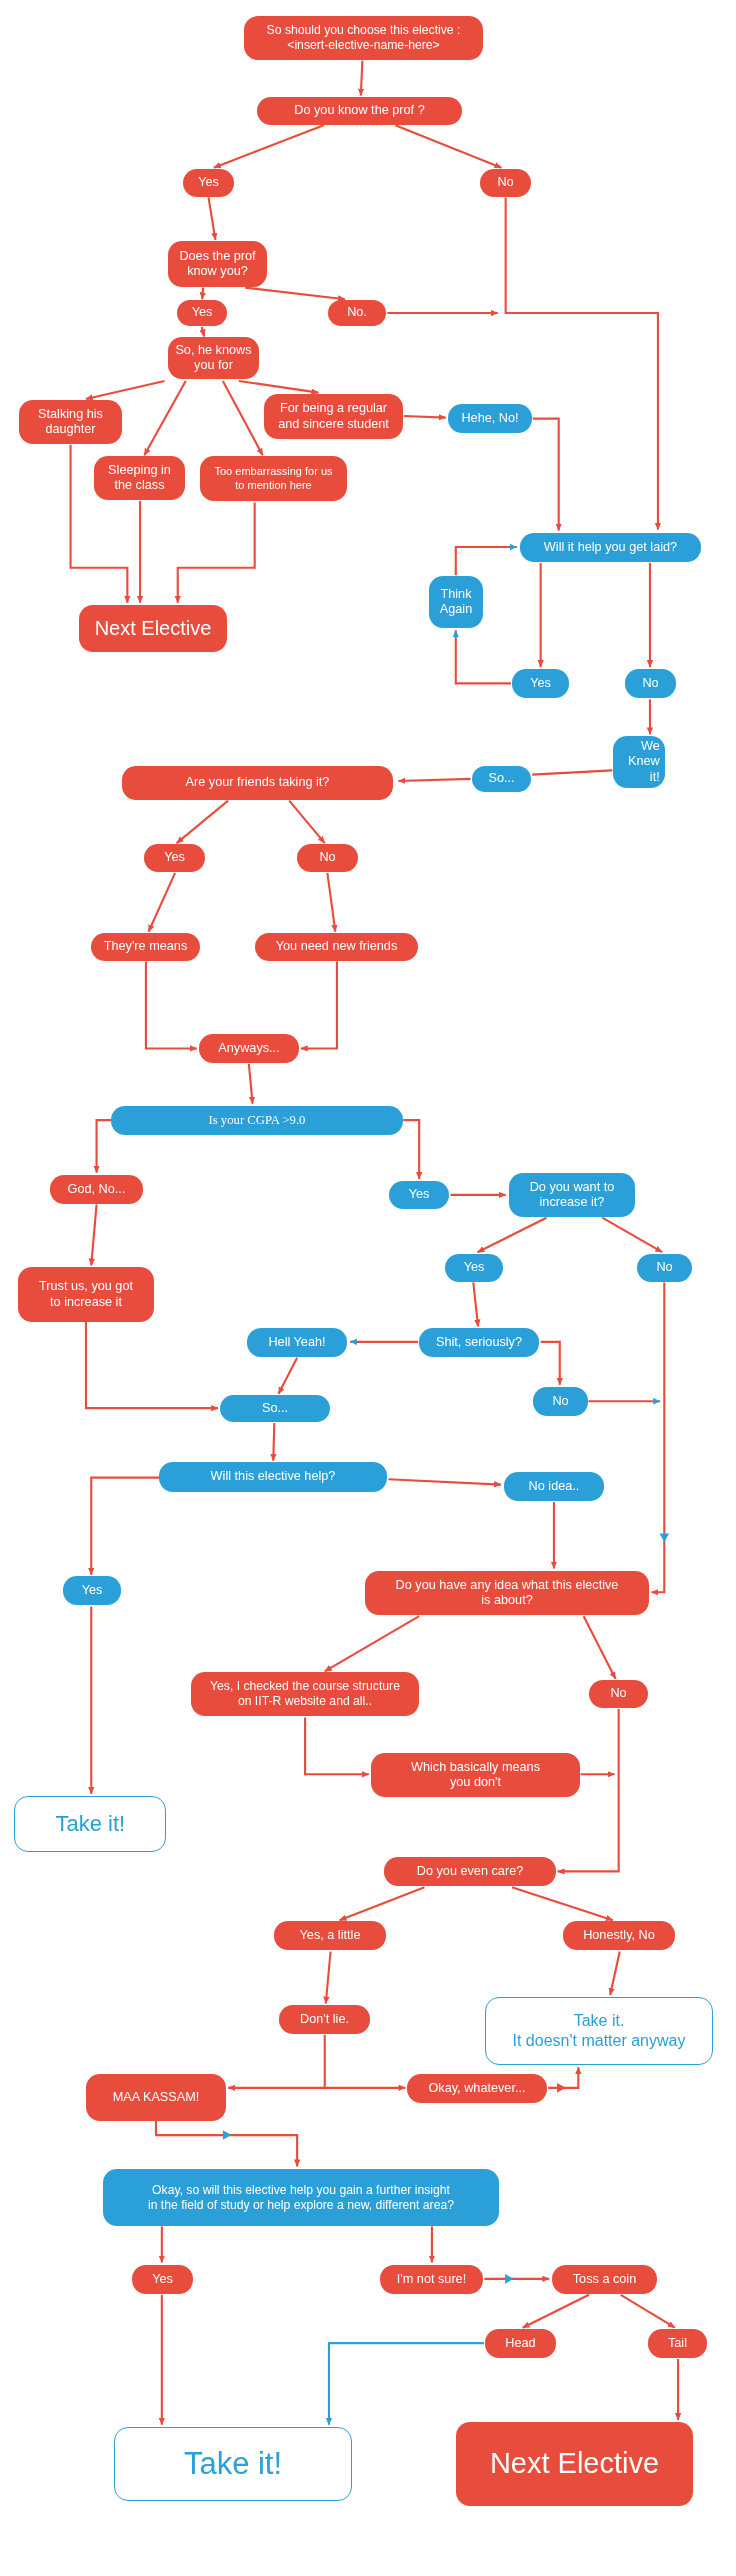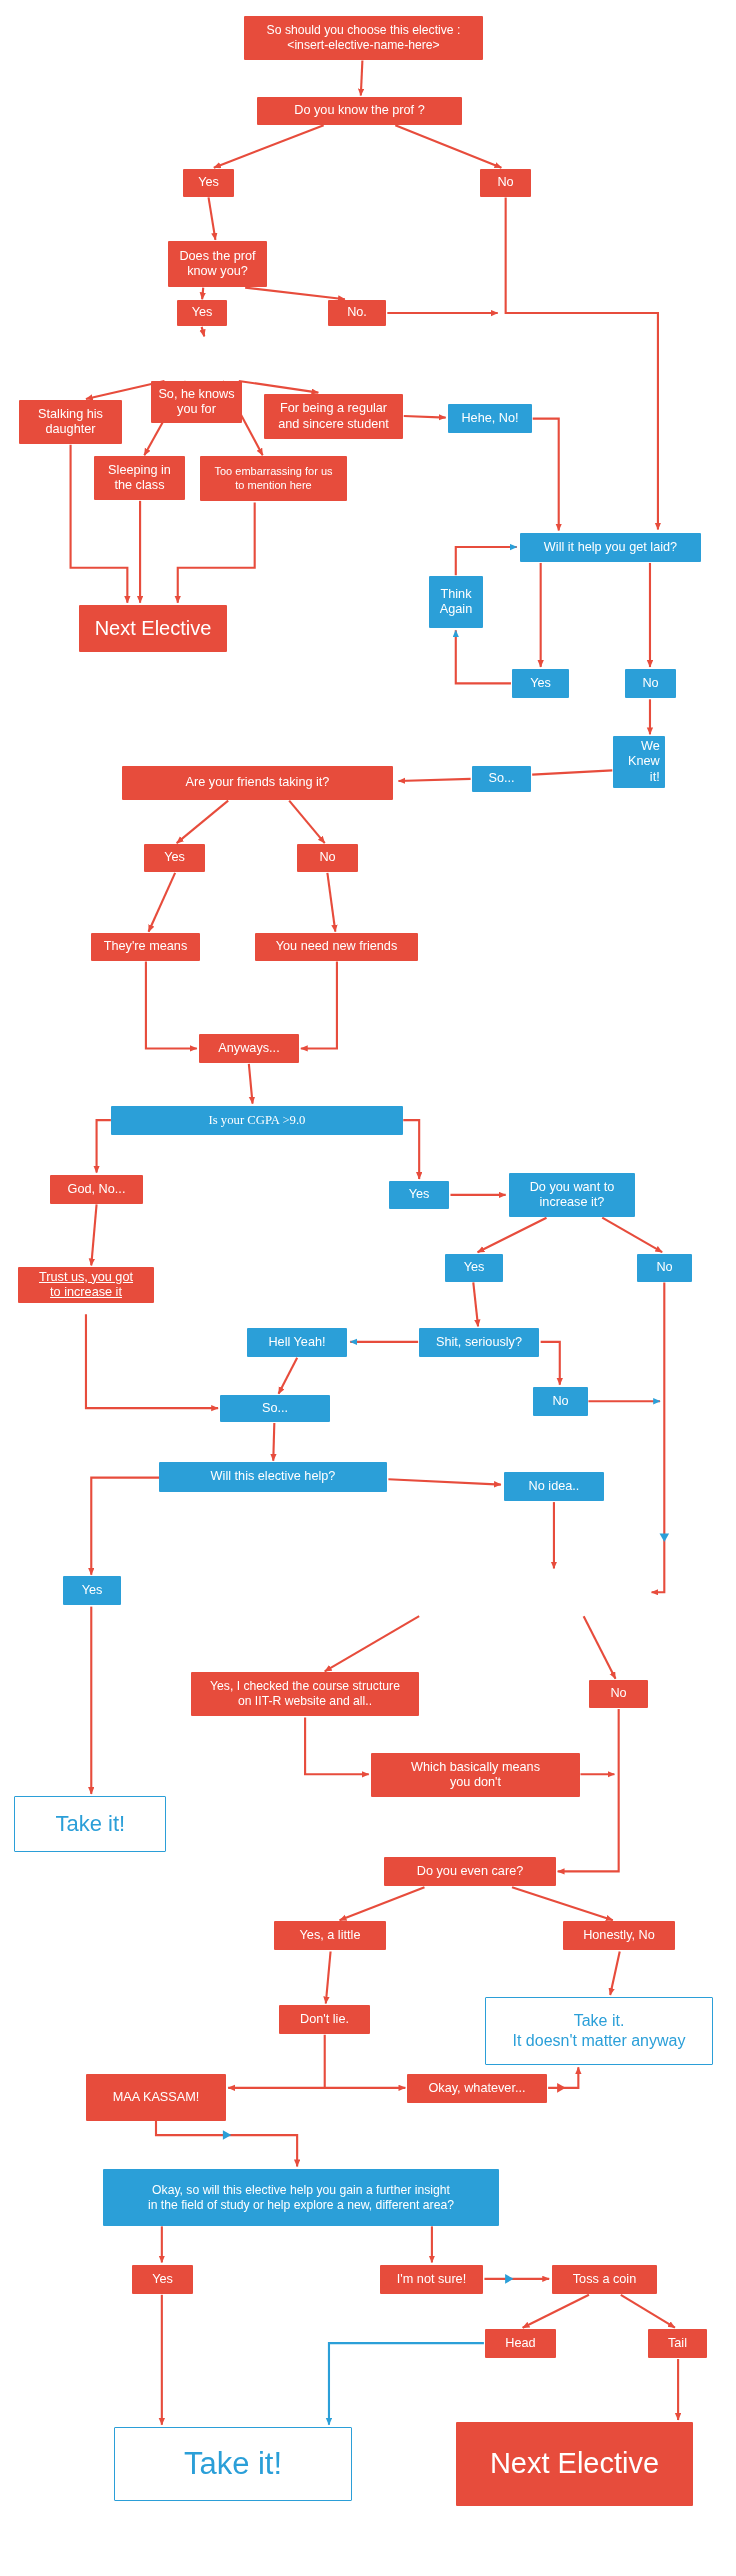--- a/index.html
+++ b/index.html
@@ -1,20 +1,20 @@
 <!DOCTYPE html>
 <html style="font-size:8.5px"><head>
 <meta charset="utf-8">
 <style>
   html,body{margin:0;padding:0;background:#ffffff;font-family:"Liberation Sans",sans-serif;}
   .canvas{position:relative;width:737px;height:2576px;background:#ffffff;overflow:hidden;}
   svg.edges{position:absolute;left:0;top:0;z-index:0;}
   .node{
     position:absolute;z-index:1;display:flex;align-items:center;justify-content:center;
-    text-align:center;white-space:pre-line;border-radius:1px;color:#fff;
+    text-align:center;white-space:pre-line;border-radius:14px;color:#fff;
     font-size:12.7px;line-height:1.22;box-sizing:border-box;padding:2.1px 5.3px;
   }
   .red{background:#e74c3c;}
   .blue{background:#2b9fd8;}
   .outline{background:#ffffff;border:1.6px solid #2b9fd8;color:#2b9fd8;}
   .f22{font-size:11px}
   .f23{font-size:12.2px}
   .f30{font-size:16px}
   .f38{font-size:20px}
   .f42{font-size:22px}
@@ -118,21 +118,21 @@
 
   <div class="node red f23" style="left:244px;top:16px;width:239px;height:44px;">So should you choose this elective :
 &lt;insert-elective-name-here&gt;</div>
   <div class="node red" style="left:257px;top:97px;width:205px;height:28px;">Do you know the prof ?</div>
   <div class="node red" style="left:183px;top:169px;width:51px;height:28px;">Yes</div>
   <div class="node red" style="left:480px;top:169px;width:51px;height:28px;">No</div>
   <div class="node red" style="left:168px;top:241px;width:99px;height:46px;">Does the prof
 know you?</div>
   <div class="node red" style="left:177px;top:300px;width:50px;height:25.5px;">Yes</div>
   <div class="node red" style="left:328px;top:300px;width:58px;height:25.5px;">No.</div>
-  <div class="node red" style="left:151px;top:337px;width:91px;height:42px;margin-top:44px;">So, he knows
+  <div class="node red" style="left:168px;top:337px;width:91px;height:42px;">So, he knows
 you for</div>
   <div class="node red" style="left:19px;top:400px;width:103px;height:44px;">Stalking his
 daughter</div>
   <div class="node red" style="left:264px;top:394px;width:139px;height:45px;">For being a regular
 and sincere student</div>
   <div class="node blue" style="left:448px;top:404px;width:84px;height:29px;">Hehe, No!</div>
   <div class="node red" style="left:94px;top:456px;width:91px;height:44px;">Sleeping in
 the class</div>
   <div class="node red f22" style="left:200px;top:456px;width:147px;height:45px;">Too embarrassing for us
 to mention here</div>
@@ -149,31 +149,33 @@
   <div class="node red" style="left:144px;top:844px;width:61px;height:28px;">Yes</div>
   <div class="node red" style="left:297px;top:844px;width:61px;height:28px;">No</div>
   <div class="node red" style="left:91px;top:933px;width:109px;height:28px;">They're means</div>
   <div class="node red" style="left:255px;top:933px;width:163px;height:28px;">You need new friends</div>
   <div class="node red" style="left:199px;top:1034px;width:100px;height:29px;">Anyways...</div>
   <div class="node blue" style="left:111px;top:1106px;width:292px;height:29px;font-family:Liberation Serif, serif;">Is your CGPA &gt;9.0</div>
   <div class="node red" style="left:50px;top:1175px;width:93px;height:29px;">God, No...</div>
   <div class="node blue" style="left:389px;top:1181px;width:60px;height:28px;">Yes</div>
   <div class="node blue" style="left:509px;top:1173px;width:126px;height:44px;">Do you want to
 increase it?</div>
-  <div class="node red" style="left:18px;top:1267px;width:136px;height:36px;text-decoration:underline;">Trust us, you got
+  <div class="node red" style="left:18px;top:1267px;width:136px;height:55px;">Trust us, you got
 to increase it</div>
   <div class="node blue" style="left:445px;top:1254px;width:58px;height:28px;">Yes</div>
   <div class="node blue" style="left:637px;top:1254px;width:55px;height:28px;">No</div>
   <div class="node blue" style="left:247px;top:1328px;width:100px;height:29px;">Hell Yeah!</div>
   <div class="node blue" style="left:419px;top:1328px;width:120px;height:29px;">Shit, seriously?</div>
   <div class="node blue" style="left:533px;top:1387px;width:55px;height:29px;">No</div>
   <div class="node blue" style="left:220px;top:1395px;width:110px;height:27px;">So...</div>
   <div class="node blue" style="left:159px;top:1462px;width:228px;height:30px;">Will this elective help?</div>
   <div class="node blue" style="left:504px;top:1472px;width:100px;height:29px;">No idea..</div>
   <div class="node blue" style="left:63px;top:1576px;width:58px;height:29px;">Yes</div>
+  <div class="node red" style="left:365px;top:1571px;width:284px;height:44px;">Do you have any idea what this elective
+is about?</div>
   <div class="node red f23" style="left:191px;top:1672px;width:228px;height:44px;">Yes, I checked the course structure
 on IIT-R website and all..</div>
   <div class="node red" style="left:589px;top:1680px;width:59px;height:28px;">No</div>
   <div class="node red" style="left:371px;top:1753px;width:209px;height:44px;">Which basically means
 you don't</div>
   <div class="node outline f42" style="left:14.3px;top:1796px;width:152px;height:56px;">Take it!</div>
   <div class="node red" style="left:384px;top:1857px;width:172px;height:29px;">Do you even care?</div>
   <div class="node red" style="left:274px;top:1921px;width:112px;height:29px;">Yes, a little</div>
   <div class="node red" style="left:563px;top:1921px;width:112px;height:29px;">Honestly, No</div>
   <div class="node red" style="left:279px;top:2005px;width:91px;height:29px;">Don't lie.</div>

